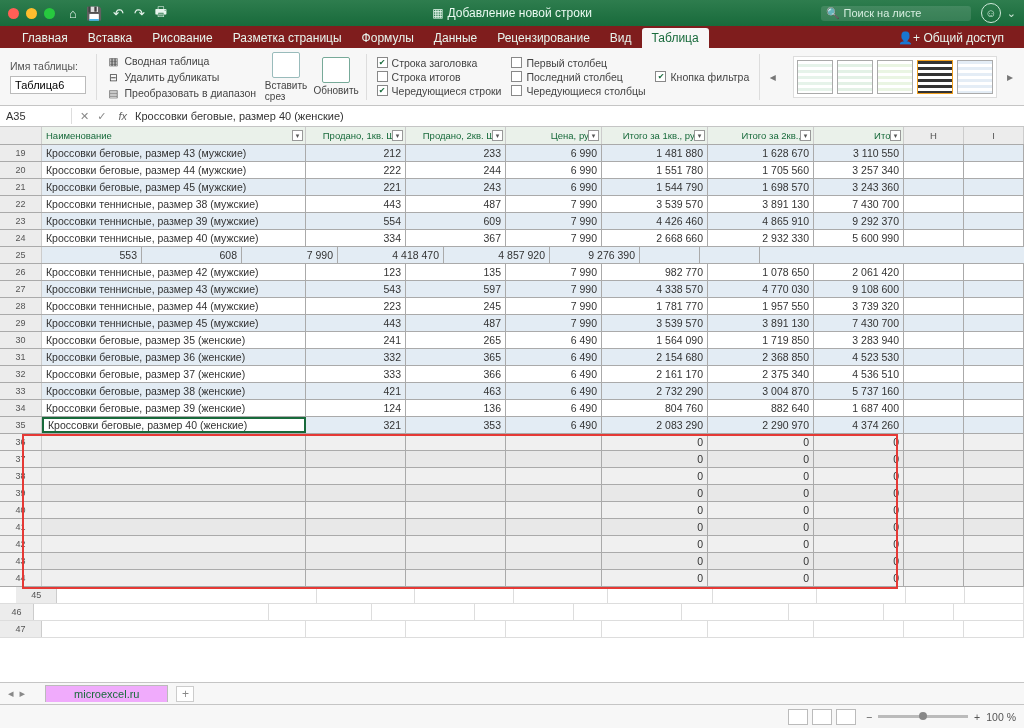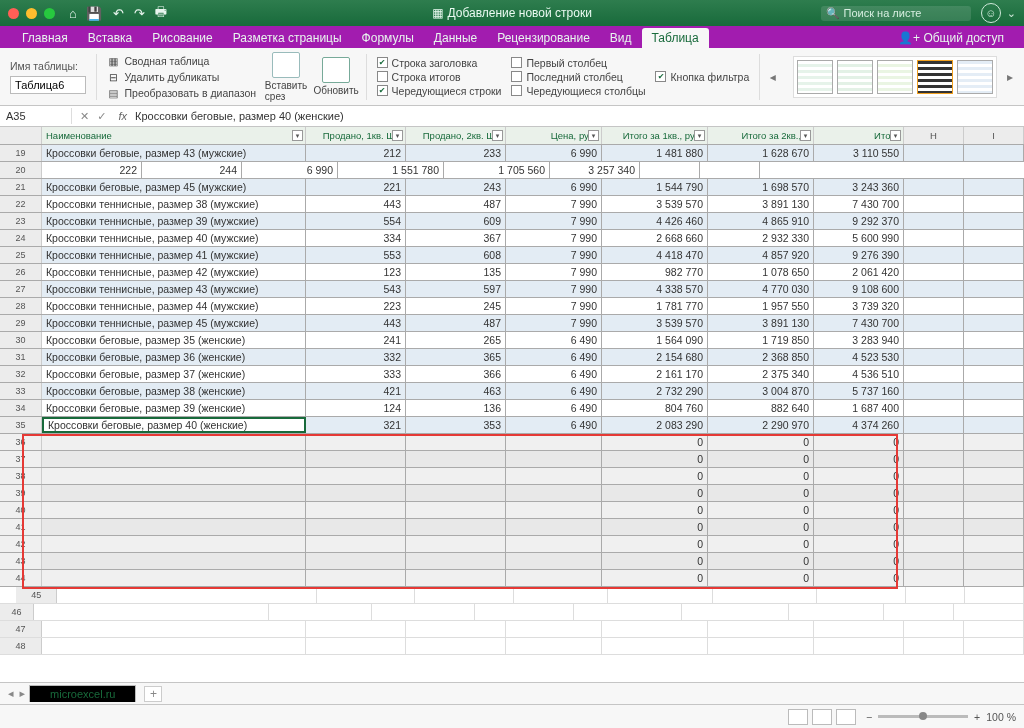--- a/index.html
+++ b/index.html
@@ -10,21 +10,21 @@
 .traffic { display: flex; gap: 7px; }
 .traffic span { width: 11px; height: 11px; border-radius: 50%; display: inline-block; }
 .tl-r { background: #ff5f56; } .tl-y { background: #ffbd2e; } .tl-g { background: #27c93f; }
 .qat { display: flex; gap: 10px; margin-left: 14px; align-items: center; }
 .qat span { color: #e8f5ee; font-size: 13px; cursor: pointer; }
 .doc-title { position: absolute; left: 50%; transform: translateX(-50%); font-size: 12px; color: #eafaf1; display: flex; align-items: center; gap: 4px; }
 .searchbox { margin-left: auto; background: rgba(255,255,255,.12); border-radius: 3px; padding: 1px 6px; width: 150px; display: flex; align-items: center; color: #d6eee0; font-size: 11px; }
 .user-icn { margin-left: 10px; width: 20px; height: 20px; border: 1.5px solid #cfe9d9; border-radius: 50%; display: flex; align-items: center; justify-content: center; color: #cfe9d9; font-size: 11px; }
 
 
-.tabs { height: 22px; background: #a21caf; display: flex; align-items: flex-end; padding: 0 12px; }
+.tabs { height: 22px; background: #7f1d1d; display: flex; align-items: flex-end; padding: 0 12px; }
 .tab { padding: 3px 10px; color: #e8f5ee; font-size: 12px; cursor: pointer; border-radius: 3px 3px 0 0; }
 .tab.active { background: #f7f7f7; color: #186a3b; font-weight: 500; }
 .share { margin-left: auto; color: #e8f5ee; font-size: 12px; padding: 3px 8px; }
 
 
 .ribbon { height: 58px; background: #f7f7f7; border-bottom: 1px solid #c5c5c5; display: flex; align-items: center; padding: 3px 10px; gap: 10px; }
 .rgroup { display: flex; flex-direction: column; gap: 2px; font-size: 10.5px; color: #444; }
 .rgroup .ln { display: flex; align-items: center; gap: 4px; white-space: nowrap; }
 .ticn { width: 14px; height: 14px; display: inline-flex; align-items: center; justify-content: center; }
 .bigbtn { width: 40px; display: flex; flex-direction: column; align-items: center; font-size: 10px; color: #444; gap: 2px; }
@@ -65,21 +65,21 @@
 .cD { width: 96px; justify-content: flex-end; }
 .cE, .cF { width: 106px; justify-content: flex-end; }
 .cG { width: 90px; justify-content: flex-end; }
 .cH, .cI { width: 60px; }
 .row35 .cA { border: 2px solid #186a3b; background: #fff; }
 .redbox { position: absolute; border: 2px solid #e53935; pointer-events: none; }
 
 
 .sheetbar { position: absolute; bottom: 24px; left: 0; right: 0; height: 22px; background: #f7f7f7; border-top: 1px solid #c5c5c5; display: flex; align-items: center; padding: 0 8px; font-size: 11px; }
 .sheetnav { display: flex; gap: 6px; color: #888; }
-.sheet-tab { margin-left: 4px; padding: 2px 20px; background: #000000; border: 1px solid #bbb; border-bottom: none; font-size: 11px; color: #186a3b; }
+.sheet-tab { margin-left: 20px; padding: 2px 28px; background: #f0abfc; border: 1px solid #bbb; border-bottom: none; font-size: 11px; color: #186a3b; }
 .addsheet { margin-left: 8px; width: 18px; height: 16px; border: 1px solid #ccc; background: #fff; display: flex; align-items: center; justify-content: center; color: #888; font-size: 12px; }
 
 
 .status { position: absolute; bottom: 0; left: 0; right: 0; height: 24px; background: #f7f7f7; border-top: 1px solid #c5c5c5; display: flex; align-items: center; padding: 0 8px; font-size: 10.5px; color: #555; }
 .viewbtns { margin-left: auto; display: flex; gap: 4px; align-items: center; }
 .vb { width: 20px; height: 16px; border: 1px solid #bbb; background: #fff; }
 .zoom { display: flex; align-items: center; gap: 6px; margin-left: 10px; }
 .zslider { width: 90px; height: 3px; background: #bbb; position: relative; }
 .zslider::after { content: ''; width: 8px; height: 8px; background: #888; border-radius: 50%; position: absolute; left: 45%; top: -3px; }
 </style>
@@ -250,20 +250,21 @@
   <div class="cell cC">233</div>
   <div class="cell cD">6 990</div>
   <div class="cell cE">1 481 880</div>
   <div class="cell cF">1 628 670</div>
   <div class="cell cG">3 110 550</div>
   <div class="cell cH"></div>
   <div class="cell cI"></div>
       </div>
       <div class="row">
         <div class="rowhdr">20</div>
+  <div class="cell cA">Кроссовки беговые, размер 44 (мужские)</div>
   <div class="cell cB">222</div>
   <div class="cell cC">244</div>
   <div class="cell cD">6 990</div>
   <div class="cell cE">1 551 780</div>
   <div class="cell cF">1 705 560</div>
   <div class="cell cG">3 257 340</div>
   <div class="cell cH"></div>
   <div class="cell cI"></div>
       </div>
       <div class="row stripe">
@@ -309,21 +310,20 @@
   <div class="cell cC">367</div>
   <div class="cell cD">7 990</div>
   <div class="cell cE">2 668 660</div>
   <div class="cell cF">2 932 330</div>
   <div class="cell cG">5 600 990</div>
   <div class="cell cH"></div>
   <div class="cell cI"></div>
       </div>
       <div class="row stripe">
         <div class="rowhdr">25</div>
-  <div class="cell cA">Кроссовки теннисные, размер 41 (мужские)</div>
   <div class="cell cB">553</div>
   <div class="cell cC">608</div>
   <div class="cell cD">7 990</div>
   <div class="cell cE">4 418 470</div>
   <div class="cell cF">4 857 920</div>
   <div class="cell cG">9 276 390</div>
   <div class="cell cH"></div>
   <div class="cell cI"></div>
       </div>
       <div class="row">
@@ -583,32 +583,20 @@
   <div class="cell cA" style="border-right: 1px solid rgb(221, 221, 221);"></div>
         <div class="cell cB" style="border-right: 1px solid rgb(221, 221, 221);"></div>
         <div class="cell cC" style="border-right: 1px solid rgb(221, 221, 221);"></div>
         <div class="cell cD" style="border-right: 1px solid rgb(221, 221, 221);"></div>
   <div class="cell cE" style="border-right: 1px solid rgb(221, 221, 221);"></div>
         <div class="cell cF" style="border-right: 1px solid rgb(221, 221, 221);"></div>
         <div class="cell cG" style="border-right: 1px solid rgb(221, 221, 221);"></div>
         <div class="cell cH" style="border-right: 1px solid rgb(221, 221, 221);"></div>
         <div class="cell cI" style="border-right: 1px solid rgb(221, 221, 221);"></div>
       </div>
-      <div class="row" style="border-bottom: 1px solid rgb(221, 221, 221);">
-        <div class="rowhdr">48</div>
-  <div class="cell cA" style="border-right: 1px solid rgb(221, 221, 221);"></div>
-        <div class="cell cB" style="border-right: 1px solid rgb(221, 221, 221);"></div>
-        <div class="cell cC" style="border-right: 1px solid rgb(221, 221, 221);"></div>
-        <div class="cell cD" style="border-right: 1px solid rgb(221, 221, 221);"></div>
-  <div class="cell cE" style="border-right: 1px solid rgb(221, 221, 221);"></div>
-        <div class="cell cF" style="border-right: 1px solid rgb(221, 221, 221);"></div>
-        <div class="cell cG" style="border-right: 1px solid rgb(221, 221, 221);"></div>
-        <div class="cell cH" style="border-right: 1px solid rgb(221, 221, 221);"></div>
-        <div class="cell cI" style="border-right: 1px solid rgb(221, 221, 221);"></div>
-      </div>
     </div>
   <div class="redbox" style="left:22px;top:307px;width:876px;height:155px"></div>
 </div>
 
 <div class="sheetbar">
   <div class="sheetnav">
     <span>◂</span>
     <span>▸</span>
   </div>
   <div class="sheet-tab">microexcel.ru</div>

